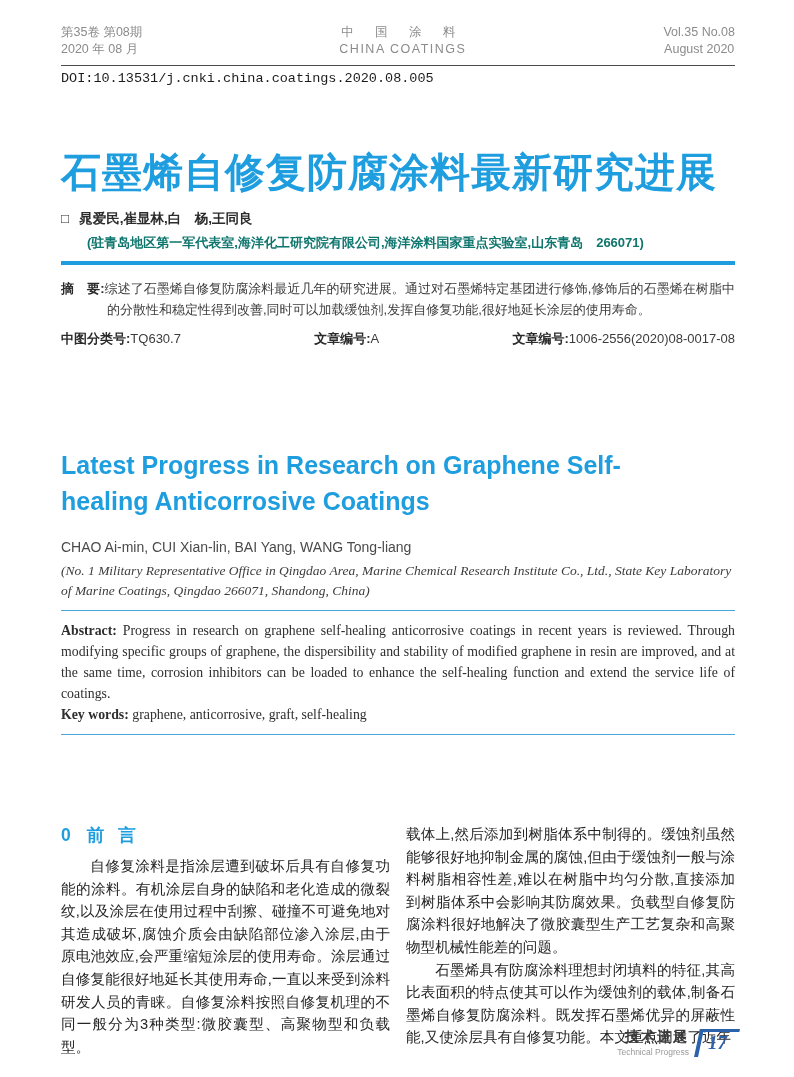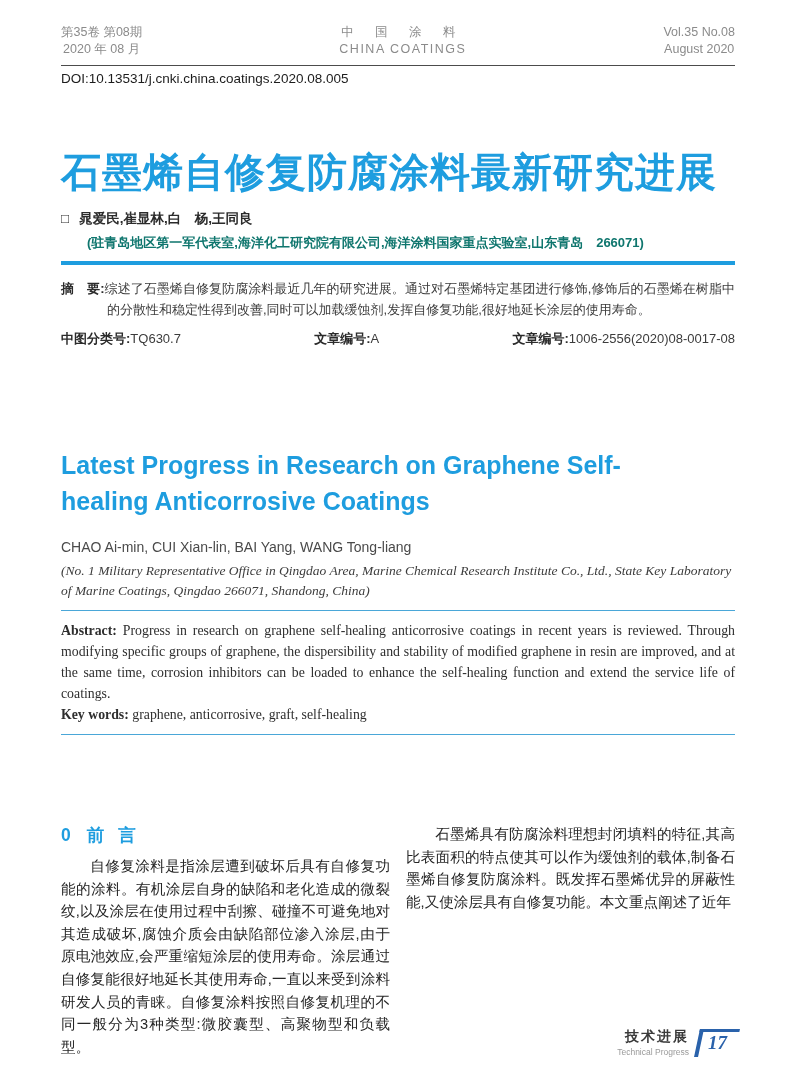--- a/index.html
+++ b/index.html
@@ -7,27 +7,27 @@
   body {
     width:794px; height:1077px;
     font-family:"Liberation Sans", sans-serif;
     color:#333; position:relative; overflow:hidden;
   }
   .page { padding:24px 59px 0 61px; }
 
   
   .jheader { display:flex; justify-content:space-between; align-items:flex-start;
              color:#8b8b8b; font-size:12.5px; line-height:17px; }
-  .jheader .col-left { text-align:center; }
+  .jheader .col-left { text-align:left; }
   .jheader .col-center { text-align:center; }
   .jheader .col-right { text-align:center; }
   .cn-journal { letter-spacing:9px; color:#8b8b8b; }
   .en-journal { letter-spacing:1.5px; }
   .header-rule { border:none; border-top:1.2px solid #4c4c4c; margin-top:7px; }
-  .doi { font-family:Liberation Sans, sans-serif; font-size:13.5px; color:#1c1c1c; margin-top:5px; }
+  .doi { font-family:Liberation Mono, monospace; font-size:13.5px; color:#1c1c1c; margin-top:5px; }
 
   
   .cn-title { margin-top:64px; font-size:40px; font-weight:bold; color:#1e9ddf;
               letter-spacing:1px; line-height:44px; }
   .cn-authors { margin-top:16px; font-weight:bold; font-size:13.5px; color:#2b2b2b; }
   .cn-authors .marker { margin-right:10px; font-weight:normal; }
   .cn-affiliation { margin-top:6px; margin-left:26px; font-weight:bold; font-size:13px; color:#0f766e; }
   .blue-bar { height:4px; background:#1e9ddf; margin-top:9px; }
 
   
@@ -122,20 +122,21 @@
 
   <div class="bodycols">
     <div class="col">
       <div class="section-heading">
         <span class="num">0</span><span class="ttl">前言</span>
       </div>
       <p class="indent">自修复涂料是指涂层遭到破坏后具有自修复功能的涂料。有机涂层自身的缺陷和老化造成的微裂纹,以及涂层在使用过程中刮擦、碰撞不可避免地对其造成破坏,腐蚀介质会由缺陷部位渗入涂层,由于原电池效应,会严重缩短涂层的使用寿命。涂层通过自修复能很好地延长其使用寿命,一直以来受到涂料研发人员的青睐。自修复涂料按照自修复机理的不同一般分为3种类型:微胶囊型、高聚物型和负载型。</p>
 
     </div>
     <div class="col">
+      <p>载体上,然后添加到树脂体系中制得的。缓蚀剂虽然能够很好地抑制金属的腐蚀,但由于缓蚀剂一般与涂料树脂相容性差,难以在树脂中均匀分散,直接添加到树脂体系中会影响其防腐效果。负载型自修复防腐涂料很好地解决了微胶囊型生产工艺复杂和高聚物型机械性能差的问题。</p>
       <p class="indent">石墨烯具有防腐涂料理想封闭填料的特征,其高比表面积的特点使其可以作为缓蚀剂的载体,制备石墨烯自修复防腐涂料。既发挥石墨烯优异的屏蔽性能,又使涂层具有自修复功能。本文重点阐述了近年</p>
     </div>
   </div>
 
 </div>
 
 <div class="pagefooter">
   <div class="footer-labels">
     <div class="footer-cn">技术进展</div>
     <div class="footer-en">Technical Progress</div>

